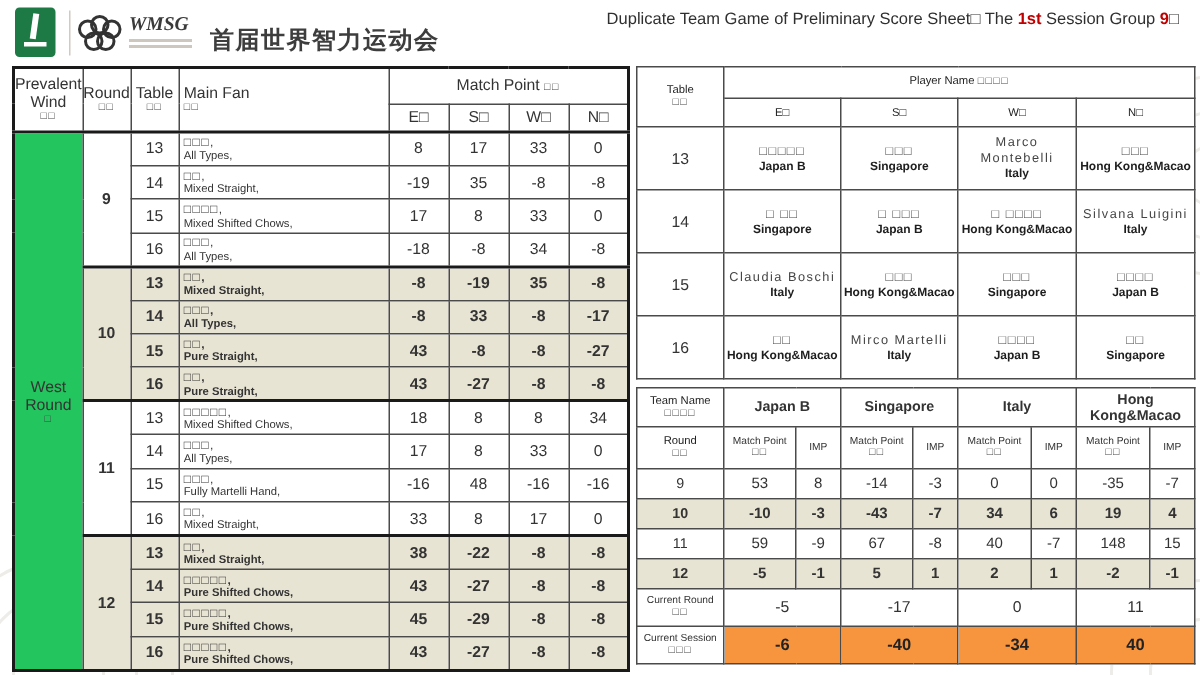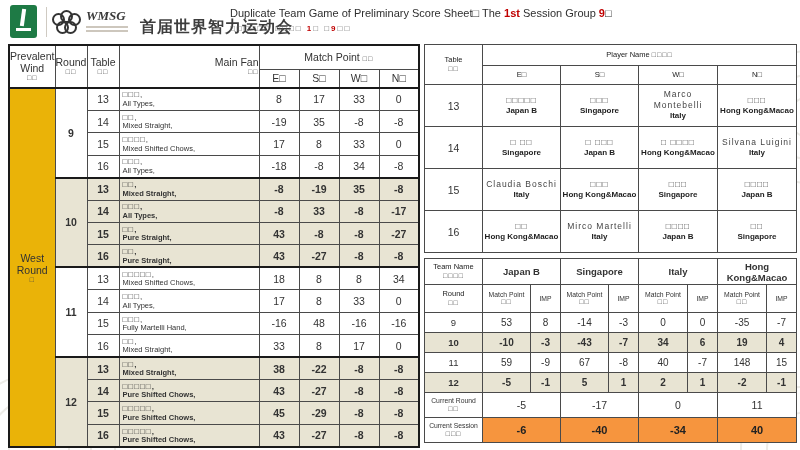--- a/index.html
+++ b/index.html
@@ -18,35 +18,35 @@
   .r1{left:0;top:3px;border-color:#2f6db0;}
   .r2{left:8px;top:0;border-color:#d9a513;}
   .r3{left:16px;top:3px;border-color:#c23a2e;}
   .r4{left:4px;top:11px;border-color:#3d9a4e;}
   .r5{left:12px;top:11px;border-color:#4a4a4a;}
   .wmsg{position:absolute;left:86px;top:8px;z-index:2;font-style:italic;font-weight:bold;
         font-size:13px;color:#3a3a3a;font-family:"Liberation Serif",serif;}
   .wmsg .bar1,.wmsg .bar2{height:2px;background:#cdc7bd;margin-top:2px;width:42px;}
   .org-text{position:absolute;left:140px;top:17px;font-size:16px;font-weight:bold;color:#3d3d3d;
             letter-spacing:1px;z-index:2;}
-  .title-wrap{position:absolute;left:230px;top:7px;width:556px;text-align:left;z-index:2;}
+  .title-wrap{position:absolute;left:230px;top:7px;width:556px;text-align:right;z-index:2;}
   .title-l1{font-size:11px;color:#2f2f2f;}
   .title-l2{margin-top:5px;font-size:8px;color:#666;letter-spacing:2px;}
   .red{color:#c00000;font-weight:bold;}
   
   table{border-collapse:collapse;table-layout:fixed;z-index:1;position:absolute;background:#fff;}
   td{border:1px solid #4a4a4a;padding:0;text-align:center;vertical-align:middle;overflow:hidden;}
   .shaded{background:#e8e4d3;font-weight:600;}
   tr.block-top td{border-top:2px solid #1a1a1a;}
   
   #left-table{left:8px;top:44px;width:410px;height:404px;border:2px solid #1a1a1a;}
   #left-table td{font-size:10.5px;color:#333;}
   .hcell{font-size:7.5px;line-height:1.15;font-weight:normal;color:#222;}
   .cn{font-size:7px;color:#444;letter-spacing:1px;}
-  .pw-cell{font-size:7px;background:#eab308;margin-top:44px;}
+  .pw-cell{font-size:7px;background:#22c55e;margin-top:44px;}
   .round-cell{font-size:11px;font-weight:bold;}
   .tnum{font-size:10.5px;}
   .fan-cell{text-align:left;padding-left:3px;}
   .fan-cn{font-size:8px;letter-spacing:1px;color:#333;line-height:1.2;}
   .fan-en{font-size:7.5px;color:#333;line-height:1.1;}
   .val{font-size:10.5px;}
   
   #players-table{left:424px;top:44px;width:372px;height:208px;border:1.5px solid #1a1a1a;}
   .pname{font-size:8.5px;color:#444;letter-spacing:1px;line-height:1.3;}
   .pteam{font-size:8px;font-weight:bold;color:#1e1e1e;line-height:1.3;}
@@ -85,23 +85,20 @@
   <div class="wmsg">
     <span>WMSG</span>
     <div class="bar1"></div><div class="bar2"></div>
   </div>
   <div class="org-text">首届世界智力运动会</div>
 
   <div class="title-wrap">
     <div class="title-l1">
       <span>Duplicate Team Game of Preliminary Score Sheet□  The </span><span class="red">1st</span><span> Session Group </span><span class="red">9</span><span>□</span>
     </div>
-    <div class="title-l2">
-      <span>□□□□□□ □□□□ </span><span class="red">1</span><span>□ □</span><span class="red">9</span><span>□□</span>
-    </div>
   </div>
 
   <table id="left-table">
     <colgroup>
       <col style="width:46px">
         <col style="width:32px">
         <col style="width:32px">
       <col style="width:140px">
         <col style="width:40px">
         <col style="width:40px">
@@ -115,21 +112,21 @@
           <div class="cn">□□</div>
         </td>
         <td rowspan="2" class="hcell">
           <div>Round</div>
           <div class="cn">□□</div>
         </td>
         <td rowspan="2" class="hcell">
           <div>Table</div>
           <div class="cn">□□</div>
         </td>
-        <td rowspan="2" class="hcell" style="text-align:right;padding-left:18px;">
+        <td rowspan="2" class="hcell" style="text-align:left;padding-left:3px;">
           <div>Main Fan</div>
           <div class="cn">□□</div>
         </td>
         <td colspan="4" class="hcell">
           <span>Match Point</span>
           <span class="cn">□□</span>
         </td>
       </tr>
       <tr style="height:18px">
         <td class="hcell">E□</td>

